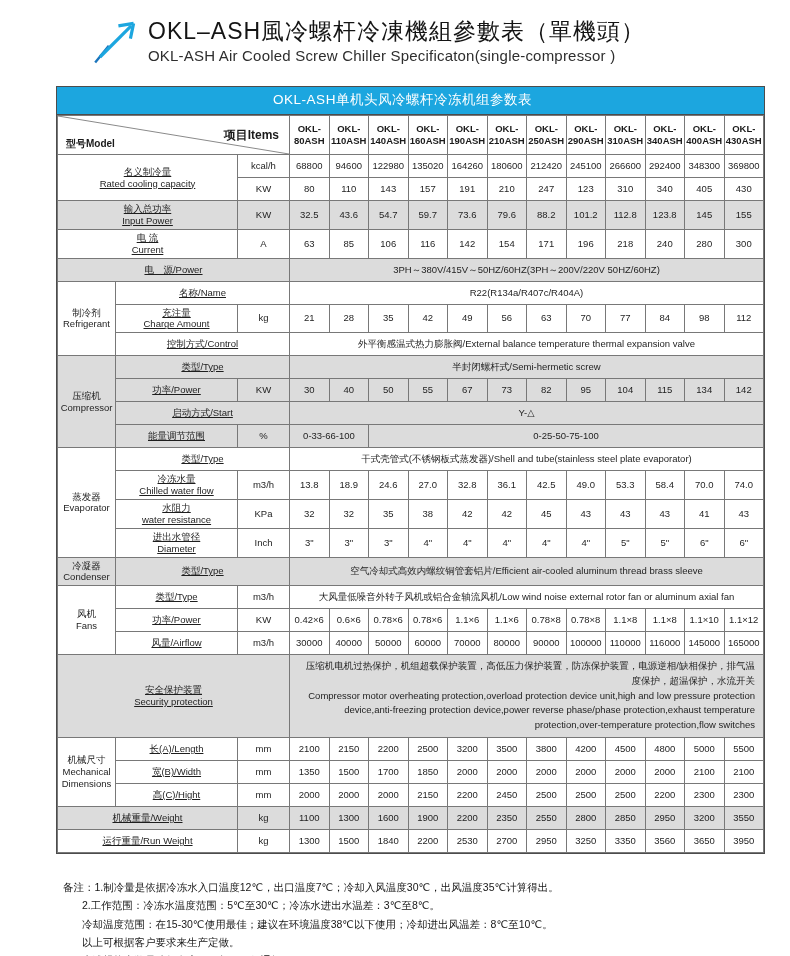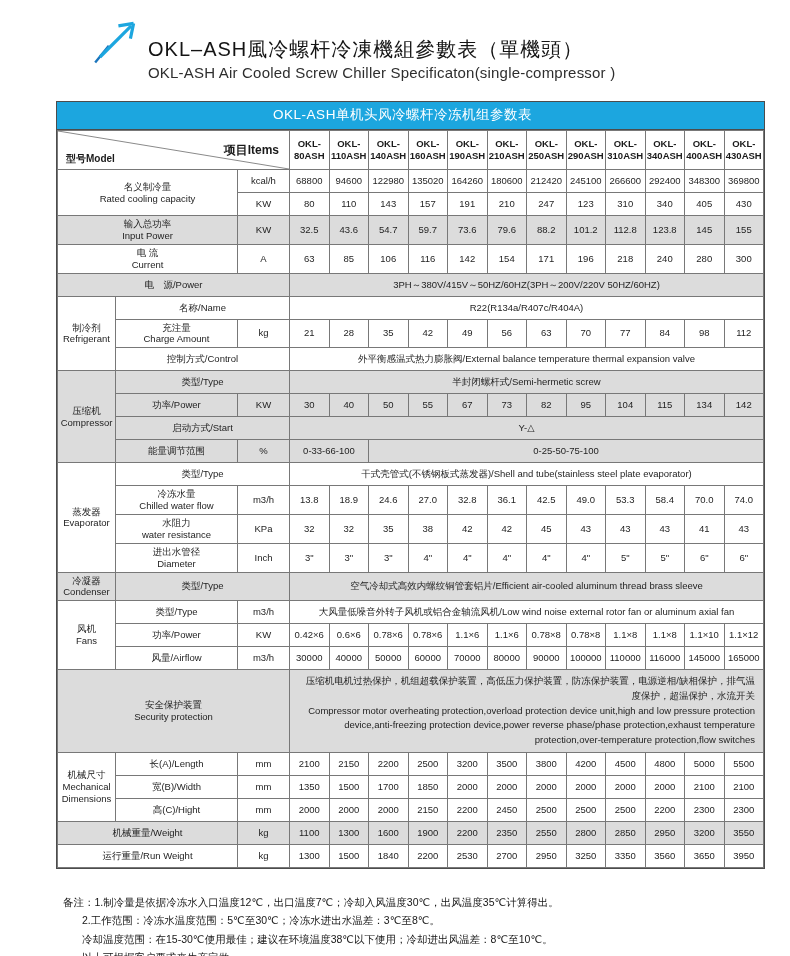--- a/index.html
+++ b/index.html
@@ -5,21 +5,21 @@
   html,body{margin:0;padding:0;background:#ffffff;}
   body{
     width:790px;height:956px;overflow:hidden;
     font-family:"Liberation Sans","DejaVu Sans",sans-serif;
     color:#1e1e1e;-webkit-font-smoothing:antialiased;
   }
   
   .title-block{display:flex;align-items:flex-start;margin:16px 0 0 92px;}
   .logo{width:48px;height:50px;margin-right:8px;flex:0 0 auto;}
   .titles{padding-top:2px;}
-  .title-zh{font-size:20px;font-weight:500;letter-spacing:1px;color:#141414;line-height:1.15;margin-top:20px;}
+  .title-zh{font-size:23px;font-weight:500;letter-spacing:1px;color:#141414;line-height:1.15;}
   .title-en{font-size:15px;color:#2e2e2e;margin-top:3px;letter-spacing:.2px;}
   
   .table-wrap{margin:20px 0 0 56px;width:707px;border:1.5px solid #4c4c4c;}
   .blue-bar{
     background:#1ca6df;color:#ffffff;text-align:center;
     font-size:13.5px;letter-spacing:.5px;padding:4px 16px 5px 0;
     border-bottom:1px solid #4c4c4c;
   }
   table.spec{border-collapse:collapse;table-layout:fixed;width:100%;}
   table.spec col.c-group{width:58px;}
@@ -29,21 +29,21 @@
     border:1px solid #787878;
     font-size:9.5px;line-height:1.25;text-align:center;vertical-align:middle;
     padding:2px 1px;background:#ffffff;overflow:hidden;
   }
   thead th{background:#d7d7d7;font-size:10.5px;font-weight:700;height:34px;color:#1a1a1a;}
   th.diag{position:relative;padding:0;}
   th.diag svg.diagline{position:absolute;left:0;top:0;width:100%;height:100%;}
   .diag-model{position:absolute;left:8px;bottom:4px;font-weight:700;font-size:10px;}
   .diag-items{position:absolute;right:10px;top:50%;transform:translateY(-50%);font-weight:700;font-size:12px;}
   tbody td{height:18px;}
-  tbody td.label{font-size:9.5px;}
+  tbody td.label{font-size:9.5px;text-decoration:underline;}
   tbody td.group{font-size:9.5px;}
   tbody td.unit{font-size:9.5px;}
   tbody td.val{font-size:9.5px;}
   tbody tr.band td{background:#dcdcdc;}
   tbody tr.sep td{border-top:1.5px solid #555555;}
   tbody td.left{text-align:right;padding:4px 8px;line-height:1.55;}
   
   .notes{margin:24px 0 0 57px;width:705px;font-size:10.5px;color:#161616;}
   .notes p{margin:0;line-height:1.75;}
   .notes-zh p{margin-left:25px;}

